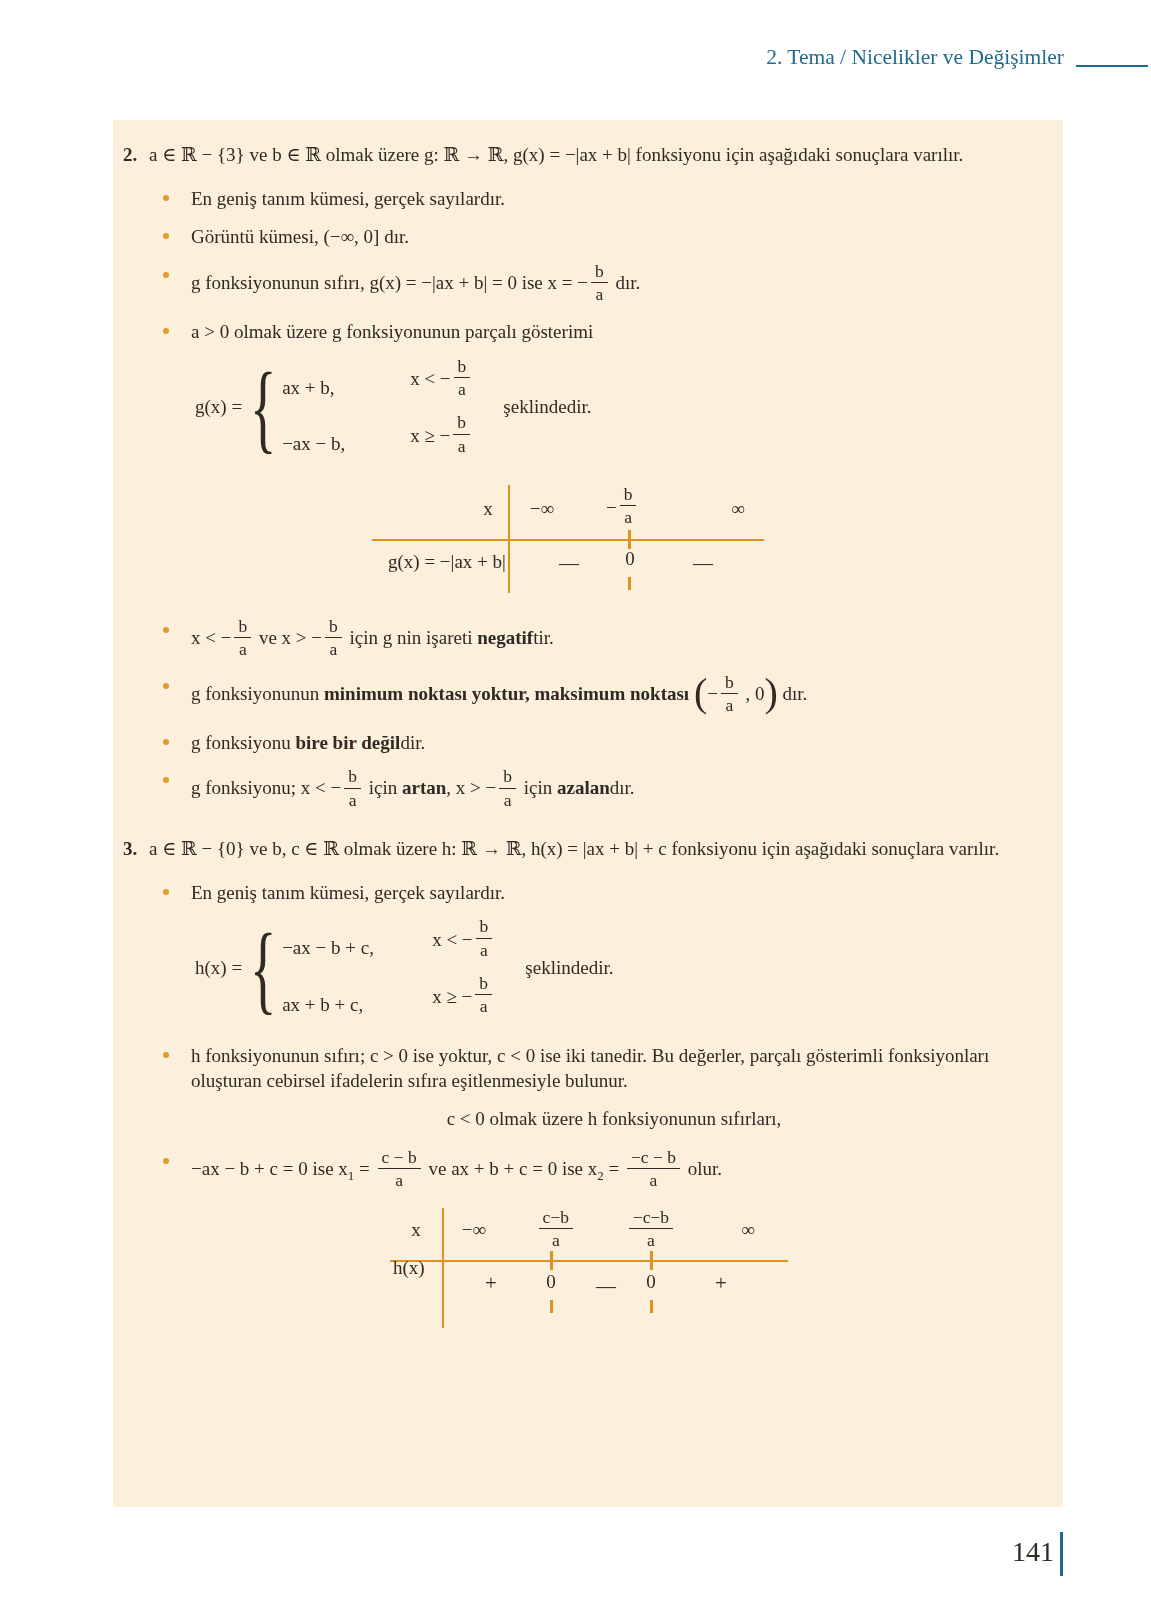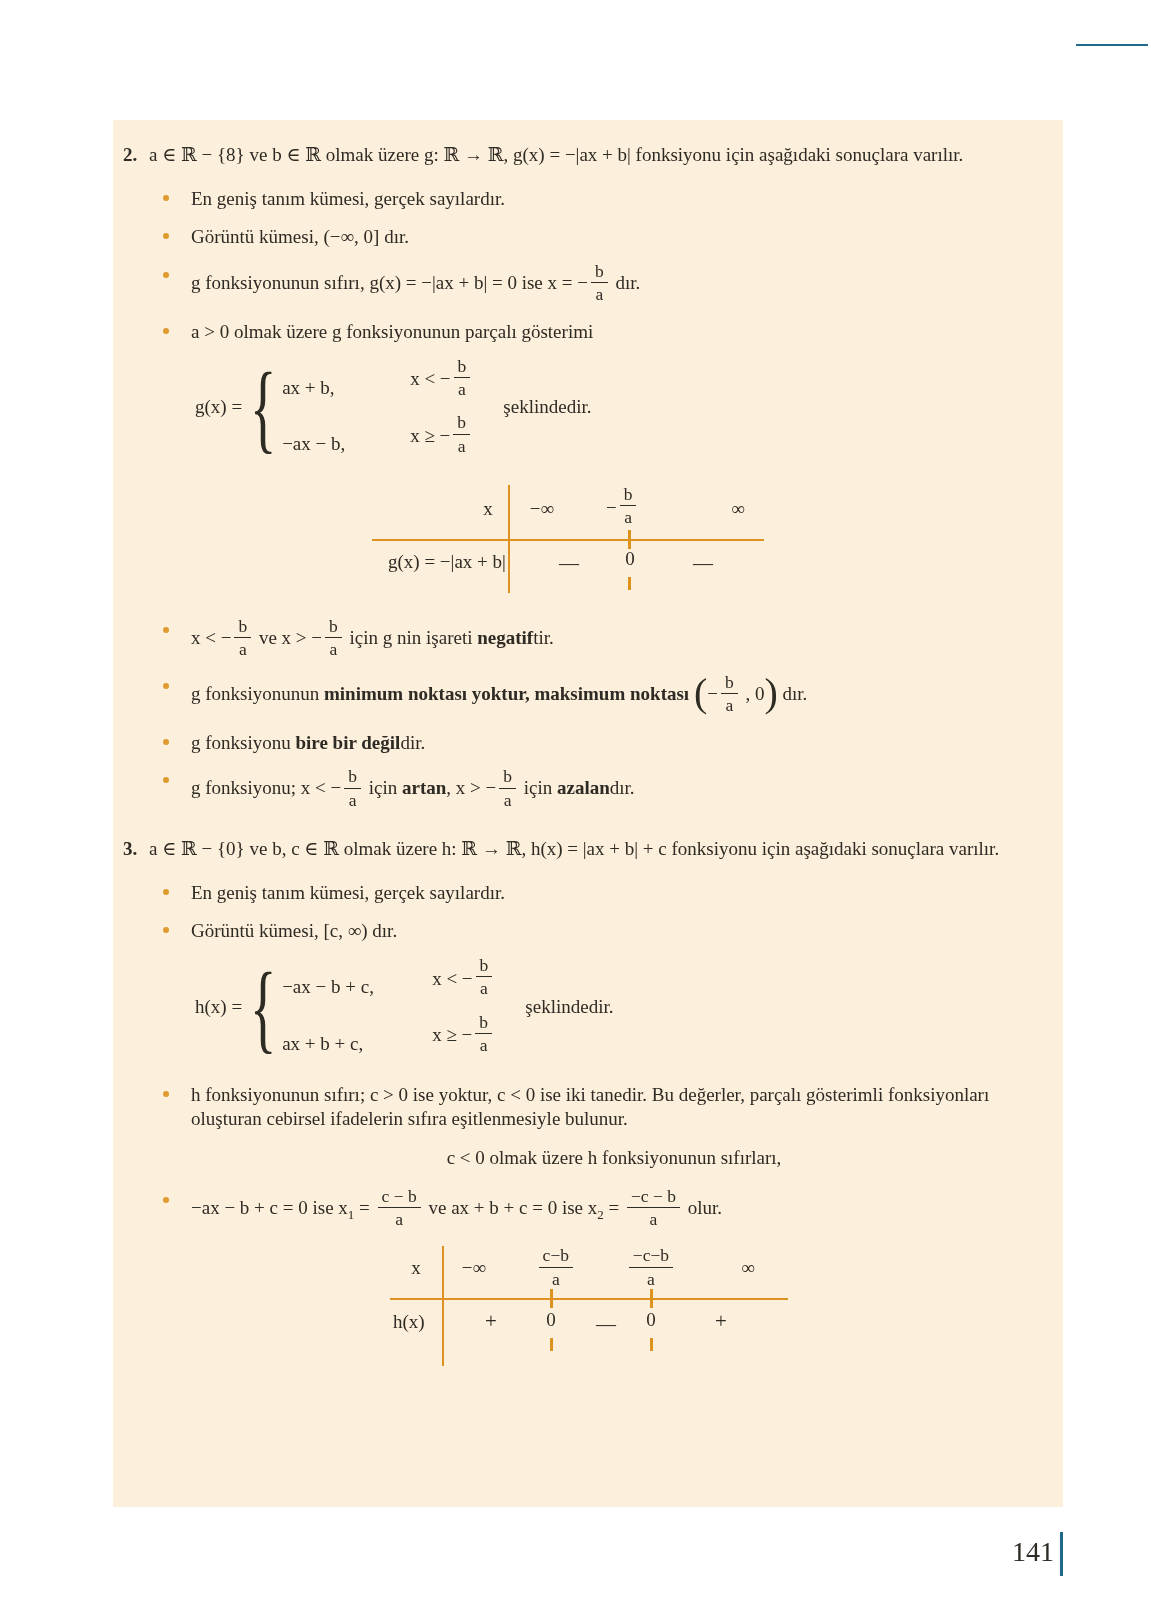--- a/index.html
+++ b/index.html
@@ -91,44 +91,45 @@
   .t2 .hline  { left:0;     top:54px; width:398px; height:2px; }
   .t2 .tick1  { left:160px; top:45px; width:2.5px; height:19px; }
   .t2 .tick2  { left:260px; top:45px; width:2.5px; height:19px; }
   .t2 .bdash1 { left:160px; top:94px; width:2.5px; height:13px; }
   .t2 .bdash2 { left:260px; top:94px; width:2.5px; height:13px; }
   .t2 .c-x    { left:12px;  top:12px; width:28px; text-align:center; }
   .t2 .c-ninf { left:58px;  top:12px; width:52px; text-align:center; }
   .t2 .c-f1   { left:136px; top:2px;  width:50px; text-align:right; }
   .t2 .c-f2   { left:233px; top:2px;  width:56px; text-align:center; }
   .t2 .c-pinf { left:338px; top:12px; width:40px; text-align:center; }
-  .t2 .c-lab  { left:3px;   top:66px; }
+  .t2 .c-lab  { left:3px;   top:50px; }
   .t2 .c-s1   { left:86px;  top:64px; width:30px; text-align:center; font-size:21px; }
   .t2 .c-s2   { left:147px; top:64px; width:28px; text-align:center; }
   .t2 .c-s3   { left:201px; top:67px; width:30px; text-align:center; font-size:20px; }
   .t2 .c-s4   { left:247px; top:64px; width:28px; text-align:center; }
   .t2 .c-s5   { left:316px; top:64px; width:30px; text-align:center; font-size:21px; }
   .t2 .frac { transform:none; }
 
   
   .page-number { position:absolute; left:1012px; top:1534px; font-size:28px; }
   .footer-bar  { position:absolute; left:1060px; top:1532px; width:3px; height:44px; background:#1f6a8c; }
 </style>
 </head>
 <body>
 
 <div class="header">
+  <span>2. Tema / Nicelikler ve Değişimler</span>
   <span class="header-rule"></span>
 </div>
 
 <div class="panel">
 
   <div class="item-head">
     <span class="item-num">2.</span>
-    <span>a ∈ ℝ − {8} ve b ∈ ℝ olmak üzere g: ℝ → ℝ, g(x) = −|ax + b| fonksiyonu için aşağıdaki sonuçlara varılır.</span>
+    <span>a ∈ ℝ − {3} ve b ∈ ℝ olmak üzere g: ℝ → ℝ, g(x) = −|ax + b| fonksiyonu için aşağıdaki sonuçlara varılır.</span>
   </div>
 
   <div class="bullet">
     <span class="dot"></span>
     <span>En geniş tanım kümesi, gerçek sayılardır.</span>
   </div>
 
   <div class="bullet">
     <span class="dot"></span>
     <span>Görüntü kümesi, (−∞, 0] dır.</span>
@@ -234,24 +235,20 @@
   <div class="item-head gap-top">
     <span class="item-num">3.</span>
     <span>a ∈ ℝ − {0} ve b, c ∈ ℝ olmak üzere h: ℝ → ℝ, h(x) = |ax + b| + c fonksiyonu için aşağıdaki sonuçlara varılır.</span>
   </div>
 
   <div class="bullet">
     <span class="dot"></span>
     <span>En geniş tanım kümesi, gerçek sayılardır.</span>
   </div>
 
-  <div class="bullet">
-    <span class="dot"></span>
-    <span>Görüntü kümesi, [c, ∞) dır.</span>
-  </div>
 
 
   <div class="piecewise">
     <span class="pw-lhs">h(x) =</span>
     <span class="pw-brace">{</span>
     <span class="pw-rows">
       <span class="pw-row">
         <span class="pw-expr wide">−ax − b + c,</span>
         <span class="pw-cond">
             <span>x &lt; −</span>

